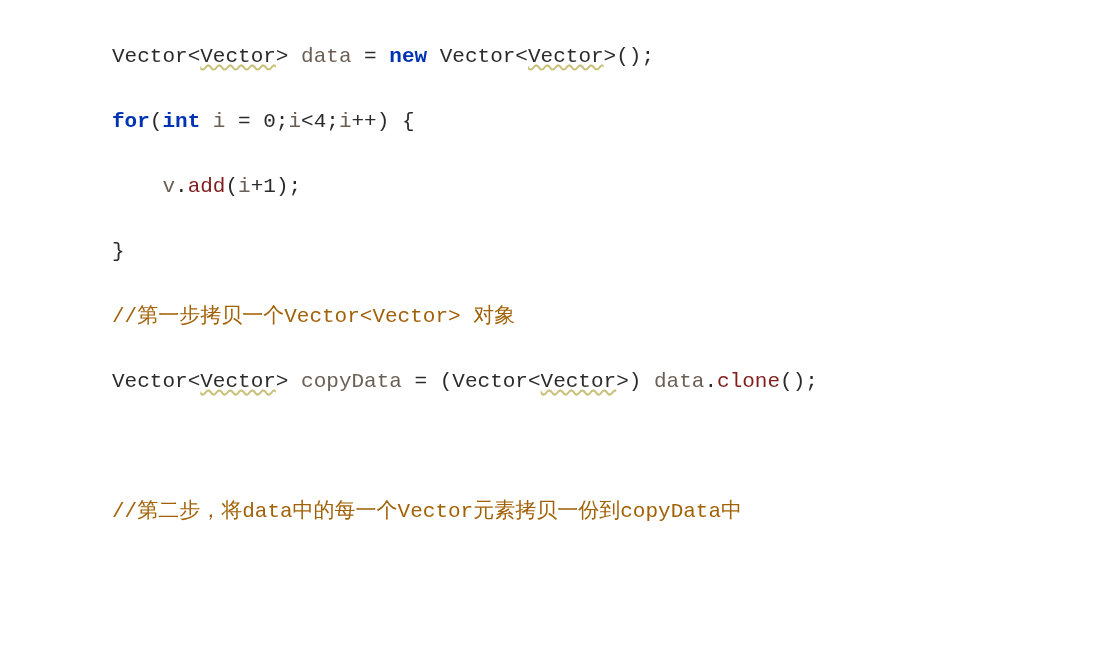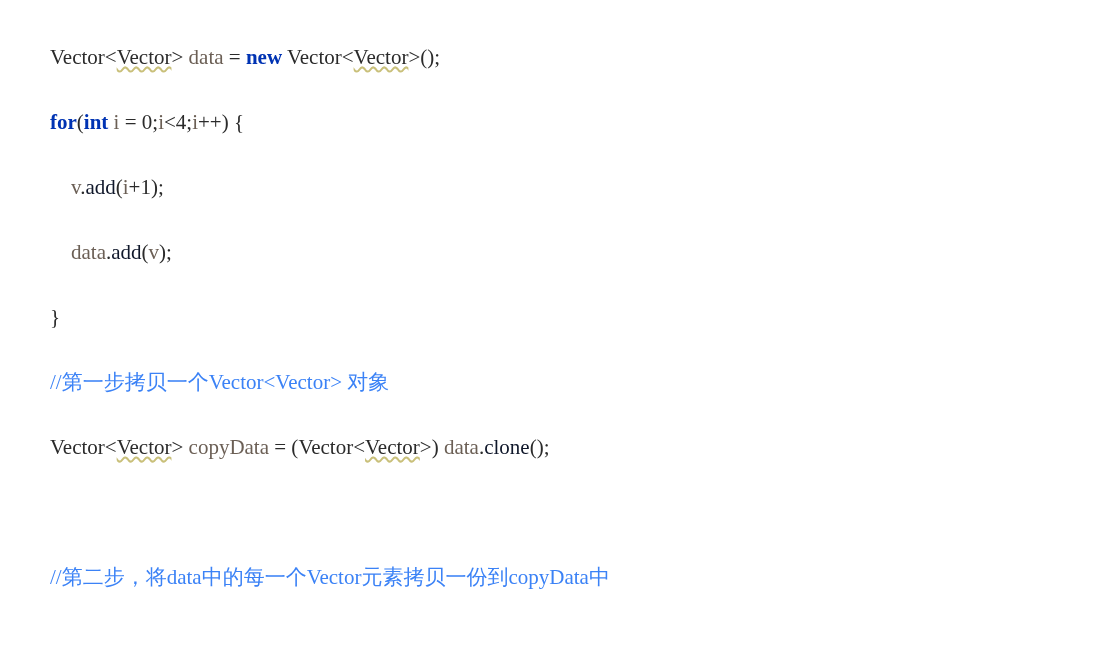--- a/index.html
+++ b/index.html
@@ -8,39 +8,37 @@
       background: #ffffff;
       font-family: "Consolas", "Menlo", "Courier New", monospace;
       font-size: 21px;
       line-height: 1.55;
     }
     .code-area {
       padding: 8px 0 0 0;
       white-space: pre;
     }
     .line {
-      padding-left: 50px;
-      font-family: Liberation Serif, serif;
+      padding-left: 112px;
     }
     .tk-keyword { color: #0033b3; font-weight: bold; }
     .tk-type { color: #2b2b2b; }
     .tk-typewarn { color: #2b2b2b; text-decoration: underline; text-decoration-style: wavy; text-decoration-color: #c9c07a; }
     .tk-ident { color: #6b5f55; }
-    .tk-comment { color: #3b82f6; }
-    .tk-method { color: #0f172a; }
+    .tk-comment { color: #a16207; }
+    .tk-method { color: #7f1d1d; }
     .tk-op { color: #2b2b2b; }
   </style>
 </head>
 <body>
 
 <div class="code-area">
 <div class="line"><span class="tk-type">Vector</span><span class="tk-op">&lt;</span><span class="tk-typewarn">Vector</span><span class="tk-op">&gt; </span><span class="tk-ident">data</span><span class="tk-op"> = </span><span class="tk-keyword">new</span><span> </span><span class="tk-type">Vector</span><span class="tk-op">&lt;</span><span class="tk-typewarn">Vector</span><span class="tk-op">&gt;();</span></div>
 <div class="line"><span class="tk-keyword">for</span><span class="tk-op">(</span><span class="tk-keyword">int</span><span> </span><span class="tk-ident">i</span><span class="tk-op"> = 0;</span><span class="tk-ident">i</span><span class="tk-op">&lt;4;</span><span class="tk-ident">i</span><span class="tk-op">++) {</span></div>
 <div class="line"><span>    </span><span class="tk-ident">v</span><span class="tk-op">.</span><span class="tk-method">add</span><span class="tk-op">(</span><span class="tk-ident">i</span><span class="tk-op">+1);</span></div>
-<div class="line"><span>    </span><span class="tk-ident">data</span><span class="tk-op">.</span><span class="tk-method">add</span><span class="tk-op">(</span><span class="tk-ident">v</span><span class="tk-op">);</span></div>
 <div class="line"><span class="tk-op">}</span></div>
 <div class="line"><span class="tk-comment">//第一步拷贝一个Vector&lt;Vector&gt; 对象</span></div>
 <div class="line"><span class="tk-type">Vector</span><span class="tk-op">&lt;</span><span class="tk-typewarn">Vector</span><span class="tk-op">&gt; </span><span class="tk-ident">copyData</span><span class="tk-op"> = (</span><span class="tk-type">Vector</span><span class="tk-op">&lt;</span><span class="tk-typewarn">Vector</span><span class="tk-op">&gt;) </span><span class="tk-ident">data</span><span class="tk-op">.</span><span class="tk-method">clone</span><span class="tk-op">();</span></div>
 <div class="line"><span> </span></div>
 <div class="line"><span class="tk-comment">//第二步，将data中的每一个Vector元素拷贝一份到copyData中</span></div>
 
 
 
 
 

